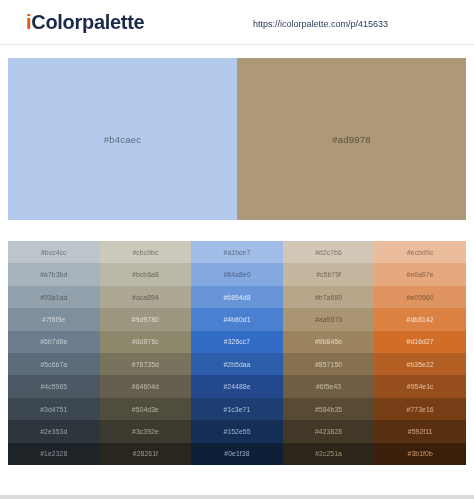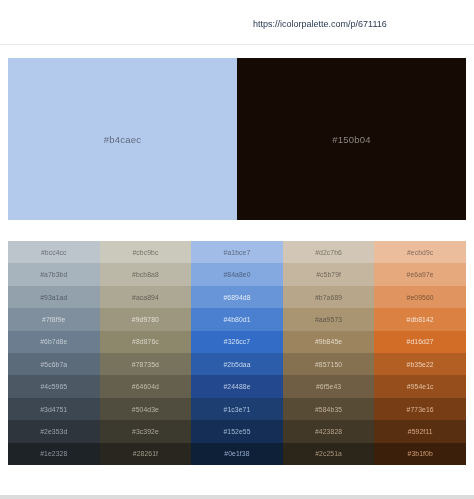--- a/index.html
+++ b/index.html
@@ -112,29 +112,32 @@
     height: 4px;
     background: #dcdcdc;
   }
 </style>
 </head>
 <body>
 
 <div class="page">
 
   <div class="header">
-    <div class="header-url">https://icolorpalette.com/p/671116</div>
+    <div class="brand">
+      <span class="brand-i">i</span><span class="brand-rest">Colorpalette</span>
+    </div>
+    <div class="header-url">https://icolorpalette.com/p/415633</div>
   </div>
 
   <div class="main-swatches">
       <div class="main-swatch" style="background: rgb(180, 202, 236);">
         <span class="main-swatch-label" style="color: rgb(93, 106, 124); text-align: center;">#b4caec</span>
       </div>
-      <div class="main-swatch" style="background: rgb(21, 11, 4);">
-        <span class="main-swatch-label" style="color: rgb(139, 131, 125);">#150b04</span>
+      <div class="main-swatch" style="background: rgb(173, 153, 120);">
+        <span class="main-swatch-label" style="color: rgb(90, 80, 63);">#ad9978</span>
       </div>
     </div>
 
   <div class="shade-grid">
       <div class="shade-col">
         <div class="shade-cell" style="background: rgb(188, 196, 204);">
           <span class="shade-label" style="color: rgb(107, 112, 118);">#bcc4cc</span>
         </div>
         <div class="shade-cell" style="background: rgb(167, 179, 189);">
           <span class="shade-label" style="color: rgb(95, 102, 109);">#a7b3bd</span>

